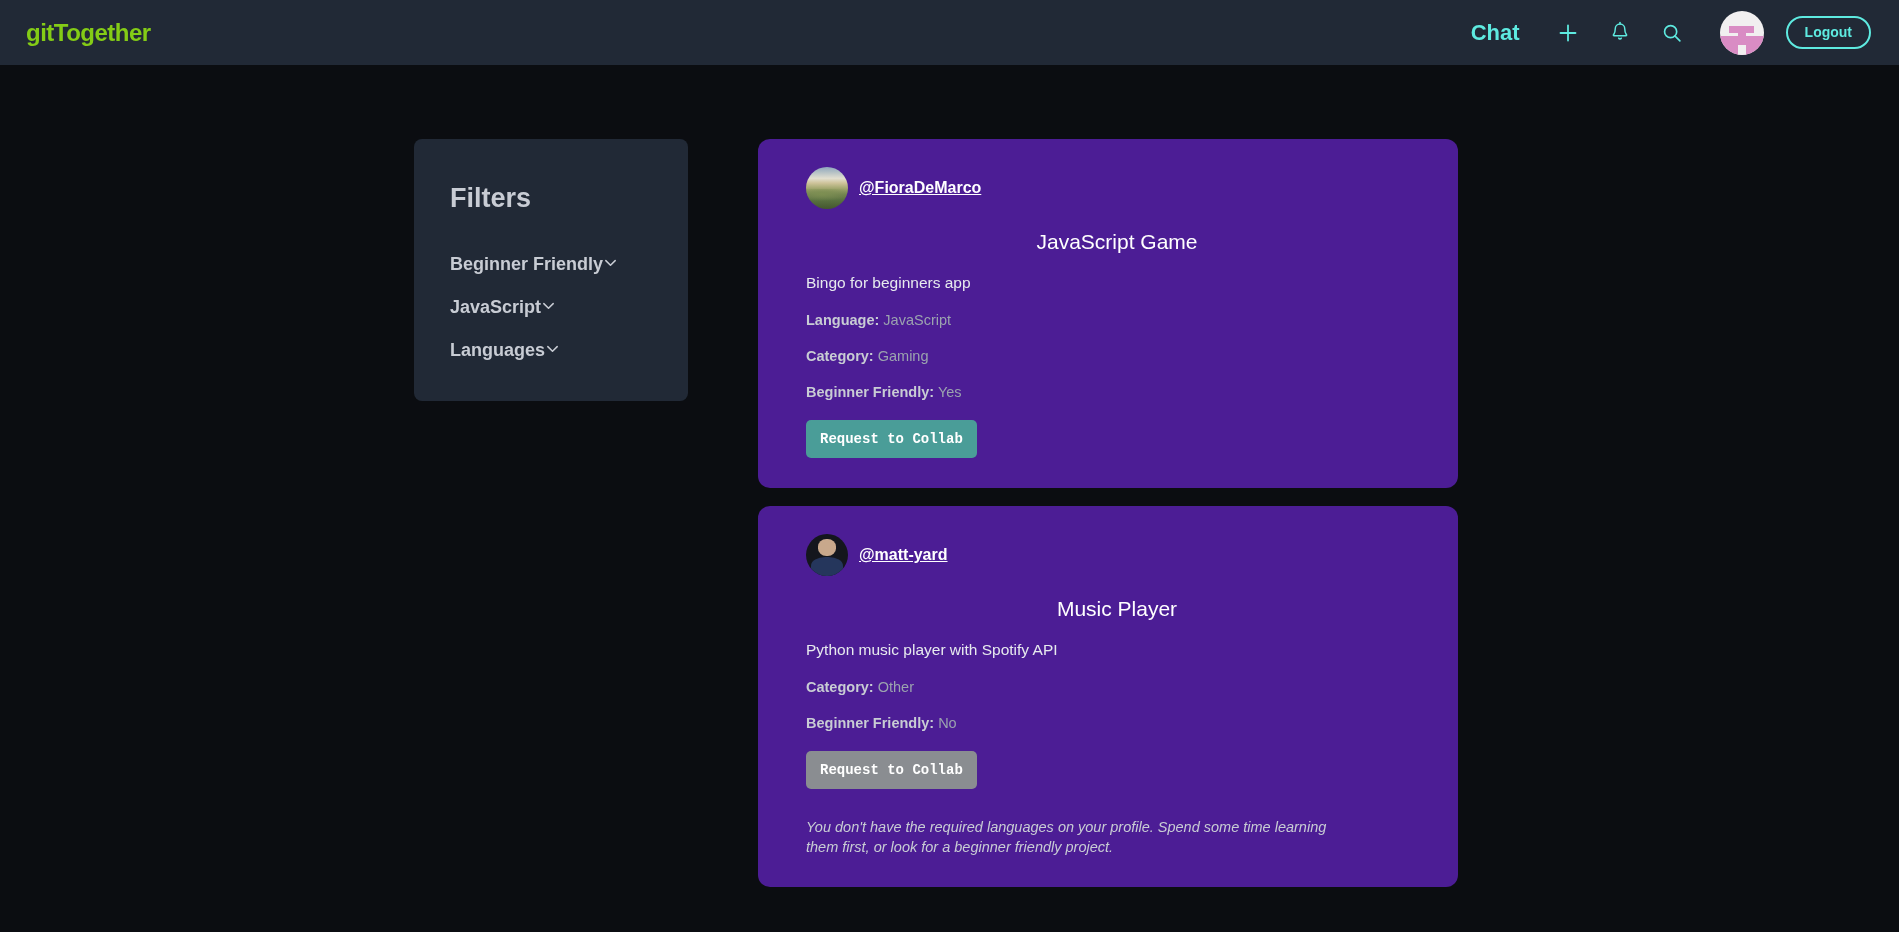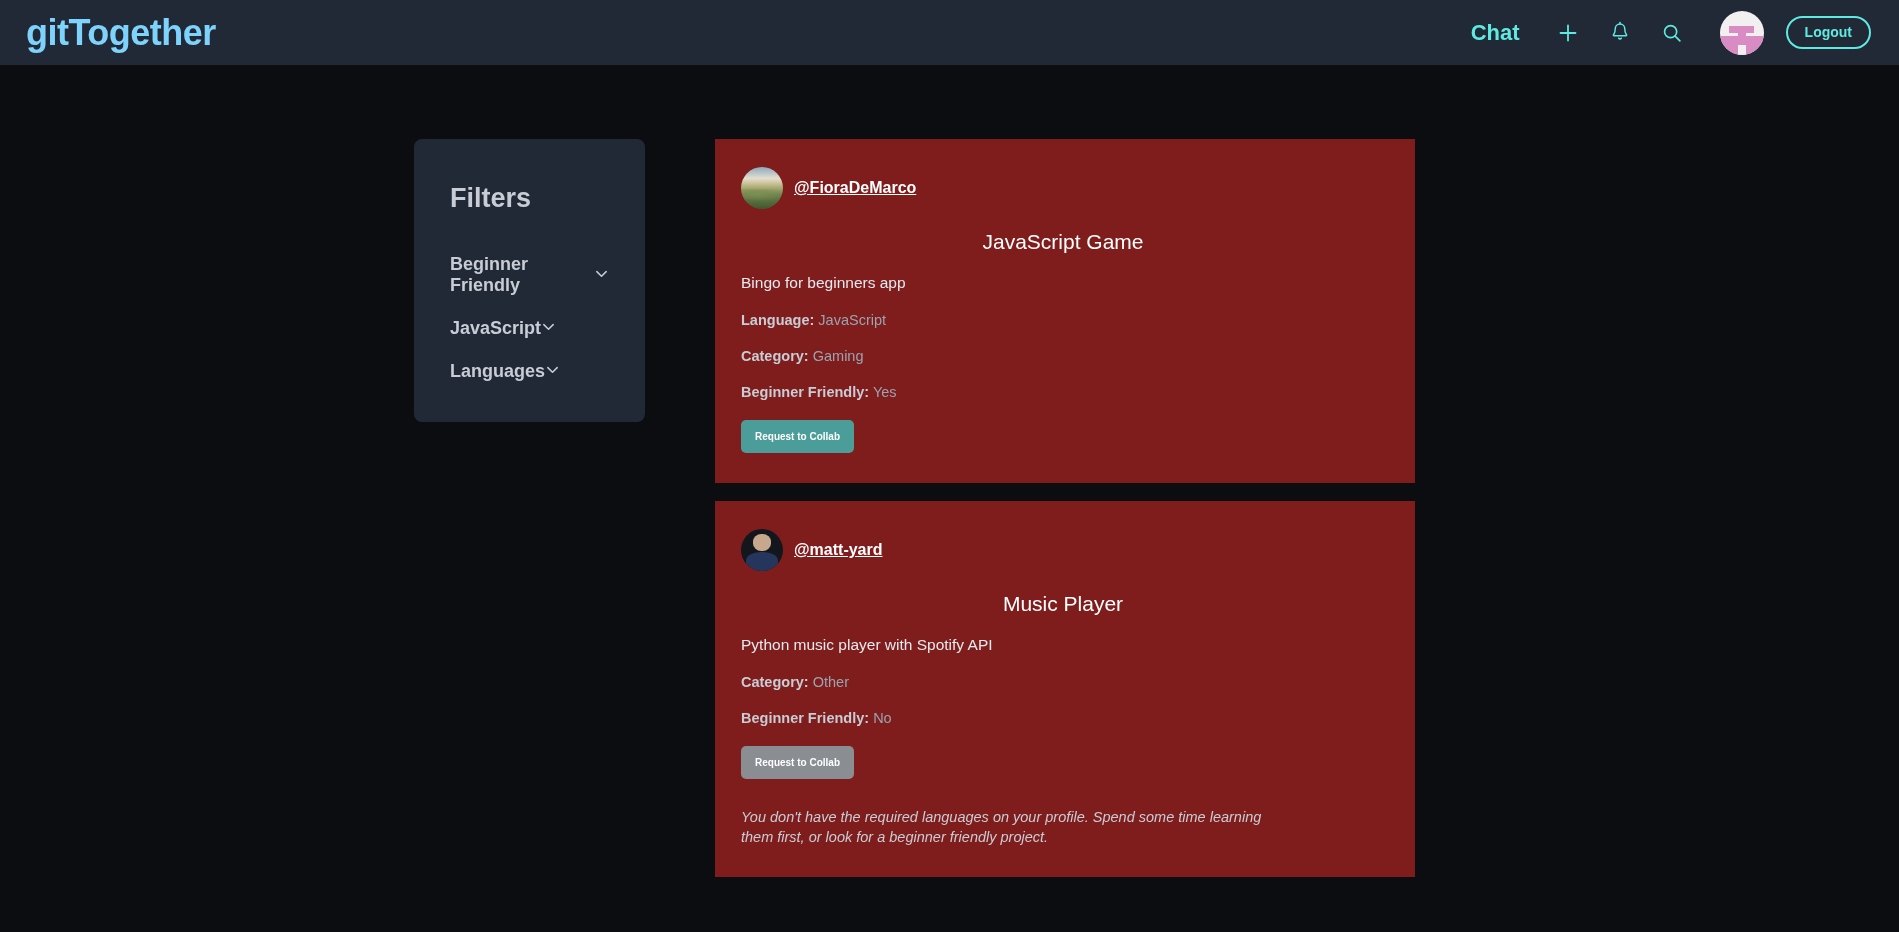--- a/index.html
+++ b/index.html
@@ -16,23 +16,23 @@
   .navbar {
     height: 65px;
     width: 100%;
     background: #212936;
     display: flex;
     align-items: center;
     justify-content: space-between;
     padding: 0 28px 0 26px;
   }
   .brand {
-    font-size: 36px;
-    font-weight: bold;
-    color: #7dd3fc;
+    font-size: 24px;
+    font-weight: bold;
+    color: #84cc16;
     letter-spacing: -0.5px;
     line-height: 1;
   }
   .nav-right {
     display: flex;
     align-items: center;
     gap: 0px;
   }
   .nav-chat {
     color: #5eeae0;
@@ -104,21 +104,21 @@
   .page {
     display: flex;
     align-items: flex-start;
     padding-top: 74px;
     padding-left: 414px;
     gap: 70px;
   }
 
   
   .filters-card {
-    width: 231px;
+    width: 274px;
     background: #212936;
     border-radius: 8px;
     padding: 44px 36px 40px 36px;
     flex: none;
   }
   .filters-title {
     font-size: 27px;
     font-weight: bold;
     color: #c8ccd4;
     margin-bottom: 40px;
@@ -137,23 +137,23 @@
   .chev { display: block; color: #c8ccd4; }
 
   
   .cards-col {
     width: 700px;
     display: flex;
     flex-direction: column;
     gap: 18px;
   }
   .project-card {
-    background: #7f1d1d;
-    border-radius: 0;
-    padding: 28px 30px 30px 26px;
+    background: #4c1d95;
+    border-radius: 12px;
+    padding: 28px 30px 30px 48px;
   }
   .card-user {
     display: flex;
     align-items: center;
     gap: 11px;
     margin-bottom: 21px;
   }
   .user-avatar {
     width: 42px;
     height: 42px;
@@ -185,25 +185,25 @@
     font-size: 14.5px;
     color: #9ba3af;
     margin-bottom: 20px;
   }
   .meta-row b { color: #c8ccd4; }
   .collab-btn {
     border: none;
     border-radius: 5px;
     background: #4a9d98;
     color: #ffffff;
-    font-size: 10px;
+    font-size: 14px;
     font-weight: bold;
     padding: 11px 14px;
     cursor: pointer;
-    font-family: Liberation Sans, sans-serif;
+    font-family: Liberation Mono, monospace;
   }
   .collab-btn.disabled {
     background: #8a8d91;
     cursor: not-allowed;
   }
   .card-note {
     margin-top: 29px;
     font-size: 14.5px;
     font-style: italic;
     color: #c8ccd4;

